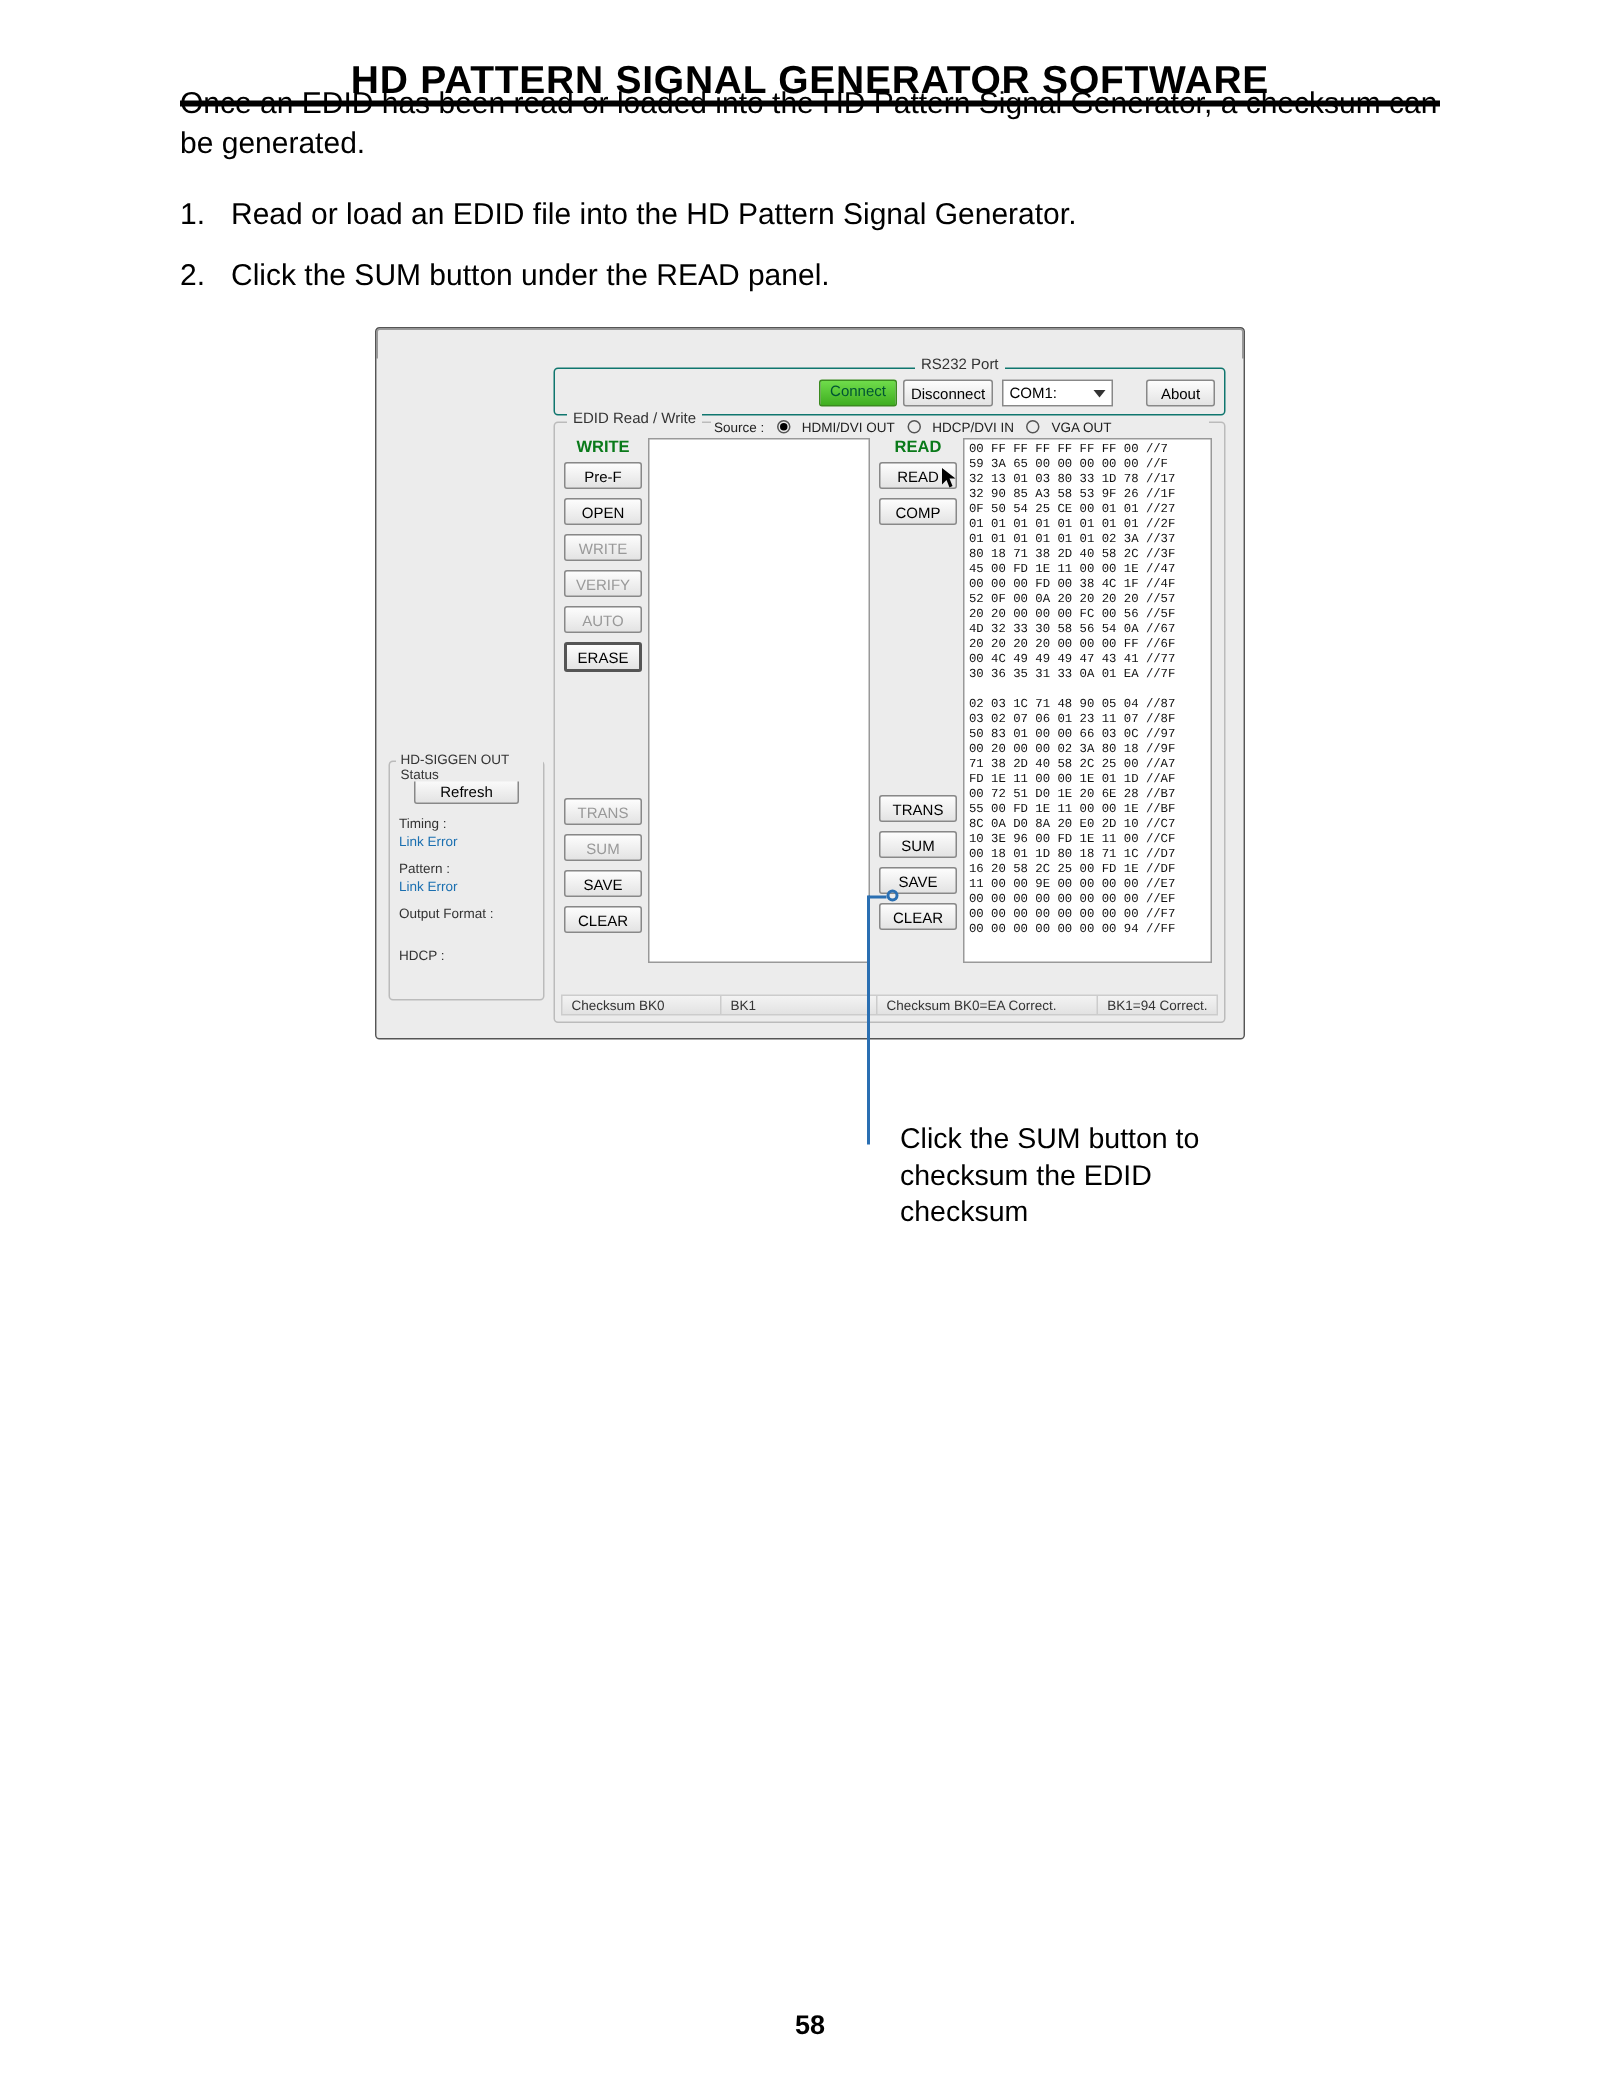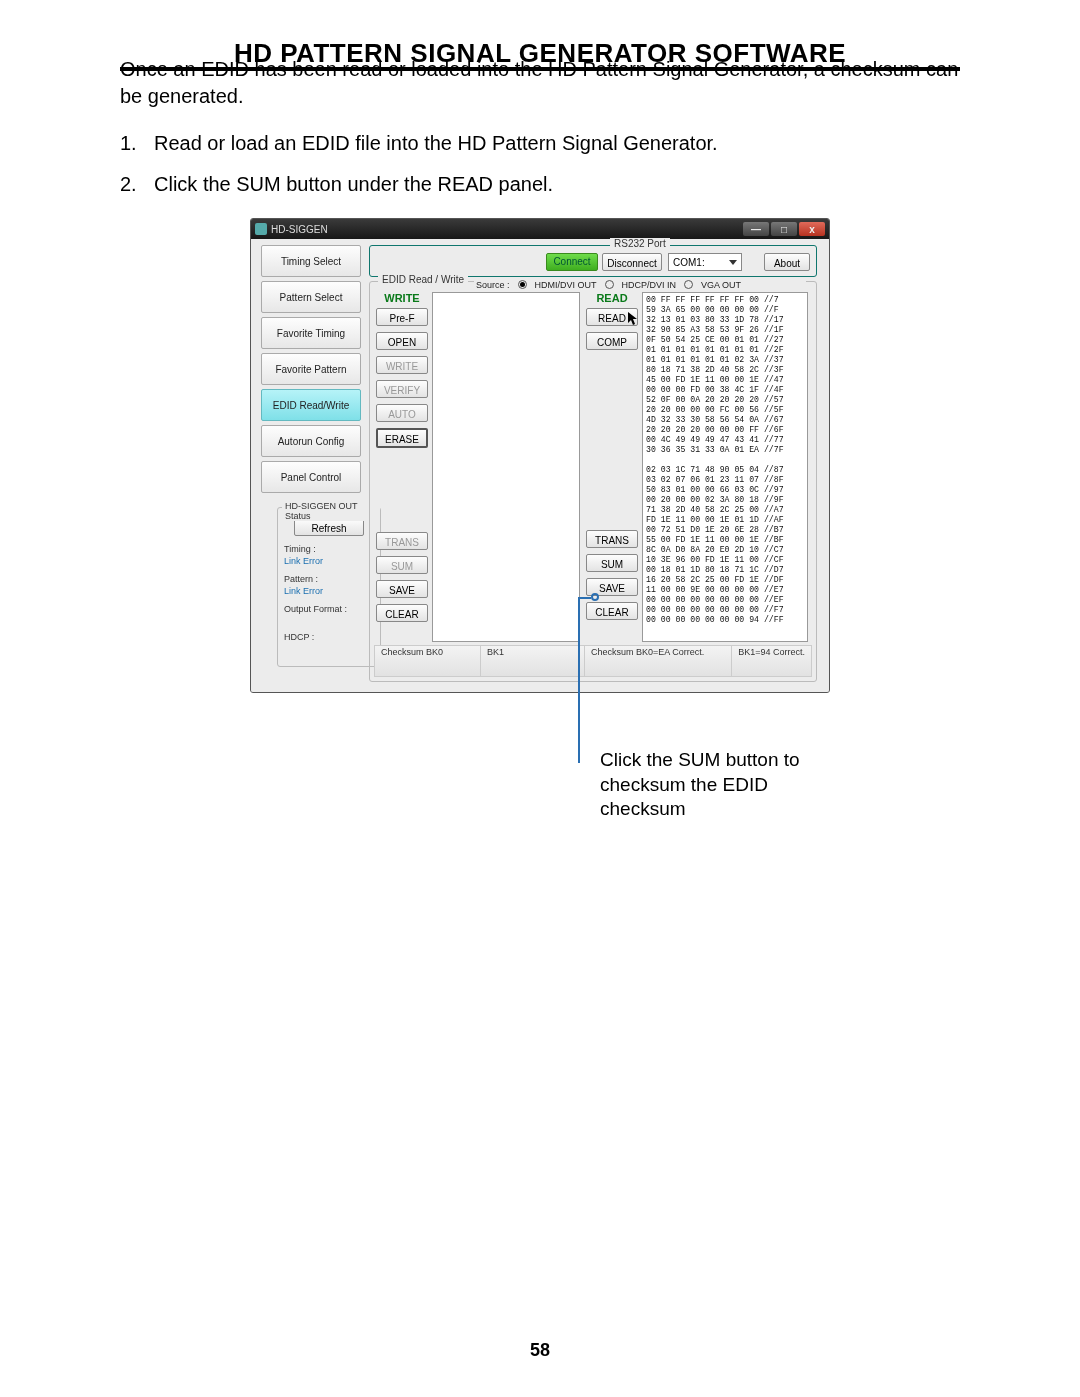--- a/index.html
+++ b/index.html
@@ -38,21 +38,21 @@
   .com-select { position:absolute; left:298px; top:7px; width:74px; height:18px; border:1px solid #888; background:#fff; font-size:10px; display:flex; align-items:center; justify-content:space-between; padding:0 4px; }
   .com-select .caret { width:0;height:0;border-left:4px solid transparent;border-right:4px solid transparent;border-top:5px solid #333; }
   .about-btn { position:absolute; left:394px; top:7px; width:46px; height:18px; line-height:16px; }
 
   
   .side { position:absolute; left:10px; top:6px; width:100px; }
   .side .sbtn { height:32px; margin-bottom:4px; border:1px solid #aaa; border-radius:2px; background:linear-gradient(#fdfdfd,#e7e7e7); font-size:10px; display:flex; align-items:center; justify-content:center; color:#222; }
   .side .sbtn.sel { background:linear-gradient(#b6f3f8,#7fe0e8); border-color:#63b9c0; }
 
   
-  .status-box { position:absolute; left:8px; top:268px; width:104px; height:160px; border:1px solid #bbb; border-radius:3px;margin-left:18px; }
+  .status-box { position:absolute; left:8px; top:268px; width:104px; height:160px; border:1px solid #bbb; border-radius:3px; }
   .status-legend { position:absolute; top:-7px; left:4px; background:#ECECEC; padding:0 3px; font-size:9px; color:#333; }
   .refresh-btn { margin:10px auto 0 auto; display:block; width:70px; height:18px; line-height:16px; }
   .status-lbl { font-size:9px; color:#333; margin:8px 0 0 6px; }
   .status-err { font-size:9px; color:#1a6fb0; margin:2px 0 0 6px; }
 
   
   .edid-box { position:absolute; left:118px; right:12px; top:42px; bottom:10px; border:1px solid #bbb; border-radius:3px; }
   .edid-legend { position:absolute; top:-8px; left:8px; background:#ECECEC; padding:0 4px; font-size:10px; color:#333; }
   .src-row { position:absolute; top:-2px; left:104px; right:10px; font-size:9px; color:#222; display:flex; align-items:flex-start; gap:8px; background:#ECECEC; padding:0 2px; }
   .radio { width:9px; height:9px; border:1px solid #555; border-radius:50%; display:inline-flex; align-items:center; justify-content:center; }
@@ -65,21 +65,21 @@
   .col .mini { width:52px; height:18px; line-height:16px; margin-bottom:6px; font-size:10px; }
   .col .mini.dim { color:#999; }
   .col .mini.bold-border { border:2px solid #555; height:20px; line-height:16px; }
 
   .textarea { position:absolute; border:1px solid #999; background:#fff; }
   .ta-left { left:62px; top:10px; width:148px; height:350px; }
   .ta-right { left:272px; top:10px; width:166px; height:350px; font-family: "Courier New", monospace; font-size:8.2px; line-height:10px; color:#111; padding:2px 3px; white-space:pre; overflow:hidden; }
 
   .col.right-col { left:216px; }
 
-  .footer-row { position:absolute; left:4px; right:4px; bottom:4px; height:32px; background:linear-gradient(#f3f3f3,#e2e2e2); border:1px solid #ccc; font-size:9px; color:#333; display:flex; }
+  .footer-row { position:absolute; left:4px; right:4px; bottom:4px; height:14px; background:linear-gradient(#f3f3f3,#e2e2e2); border:1px solid #ccc; font-size:9px; color:#333; display:flex; }
   .footer-row .cell { padding:1px 6px; border-right:1px solid #ccc; }
   .callout-dot { position:absolute; width:8px; height:8px; border:2px solid #2a6fb2; border-radius:50%; background:transparent; }
   .callout-v { position:absolute; width:2px; background:#2a6fb2; }
   .callout-h { position:absolute; height:2px; background:#2a6fb2; }
   .callout-text { position:absolute; font-size:19px; line-height:1.3; }
 
 </style>
 </head>
 <body>
 
@@ -96,43 +96,23 @@
       <div>Read or load an EDID file into the HD Pattern Signal Generator.</div>
     </div>
     <div class="li">
       <div class="num">2.</div>
       <div>Click the SUM button under the READ panel.</div>
     </div>
   </div>
 
   <div class="shot-wrap">
     <div class="win">
-      <div class="titlebar">
-        <div class="t-left">
-          <div class="t-icon"></div>
-          <div class="t-text">HD-SIGGEN</div>
-        </div>
-        <div class="t-right">
-          <div class="tbtn min">—</div>
-          <div class="tbtn max">□</div>
-          <div class="tbtn close">x</div>
-        </div>
-      </div>
 
       <div class="win-body">
 
-        <div class="side" id="sidebar">
-            <div class="sbtn">Timing Select</div>
-            <div class="sbtn">Pattern Select</div>
-            <div class="sbtn">Favorite Timing</div>
-            <div class="sbtn">Favorite Pattern</div>
-            <div class="sbtn sel">EDID Read/Write</div>
-            <div class="sbtn">Autorun Config</div>
-            <div class="sbtn">Panel Control</div>
-          </div>
 
         <div class="rs-row">
           <div class="rs-legend">RS232 Port</div>
           <div class="connect-btn">Connect</div>
           <div class="btn disconnect-btn">Disconnect</div>
           <div class="com-select">
             <span>COM1:</span>
             <span class="caret"></span>
           </div>
           <div class="btn about-btn">About</div>

